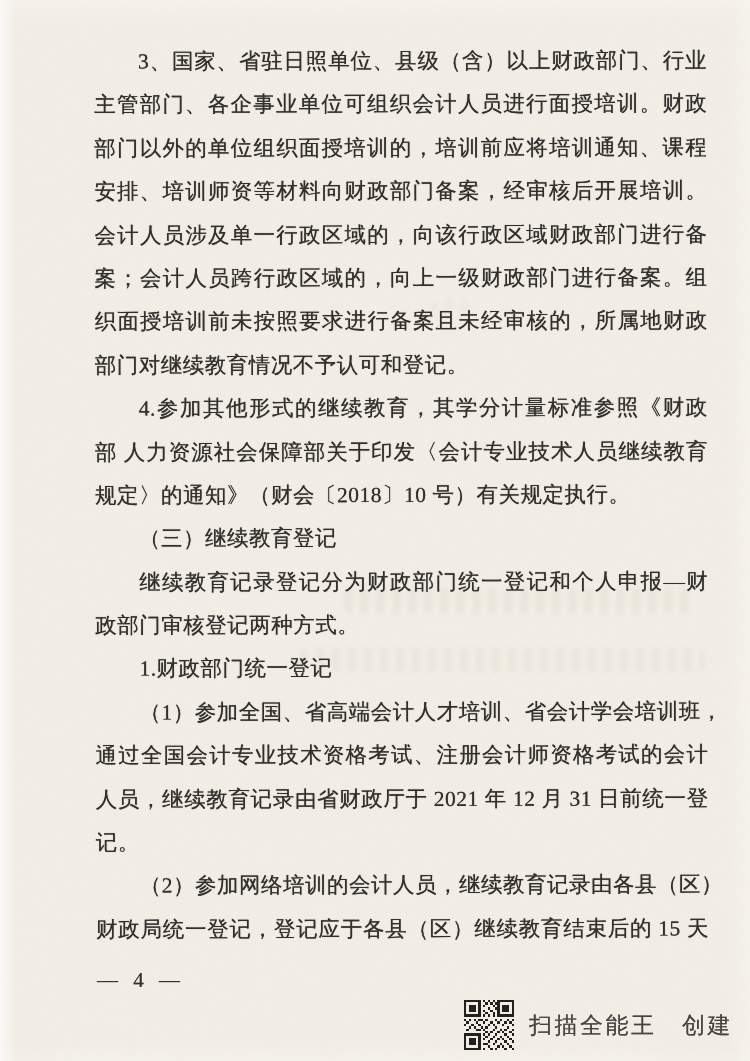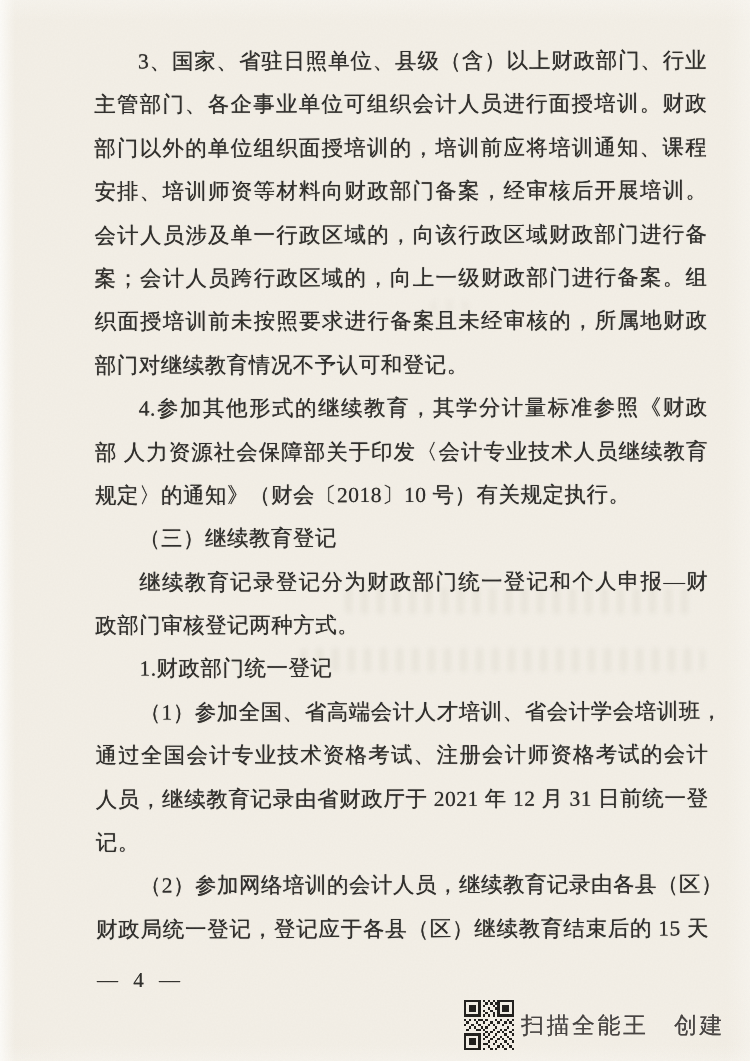--- a/index.html
+++ b/index.html
@@ -43,21 +43,21 @@
   }
   .indent{padding-left:44px;}
   .just{text-align:justify;text-align-last:justify;}
   .page-number{
     position:absolute;left:97px;top:968px;
     font-size:21px;letter-spacing:5px;color:#2d2c2a;
     text-shadow:0 0 .6px rgba(44,42,38,.8);
   }
   .watermark{
     position:absolute;left:463px;top:1000px;
-    display:flex;align-items:center;gap:6px;
+    display:flex;align-items:center;gap:14px;
   }
   .qr{width:52px;height:50px;display:block;}
   .qr path{fill:#1d1c1a;}
   .wm-label{
     font-size:23px;color:#444140;letter-spacing:2.5px;
     text-shadow:0 0 .6px rgba(60,57,53,.7);
     white-space:pre;
   }
 </style>
 </head>

